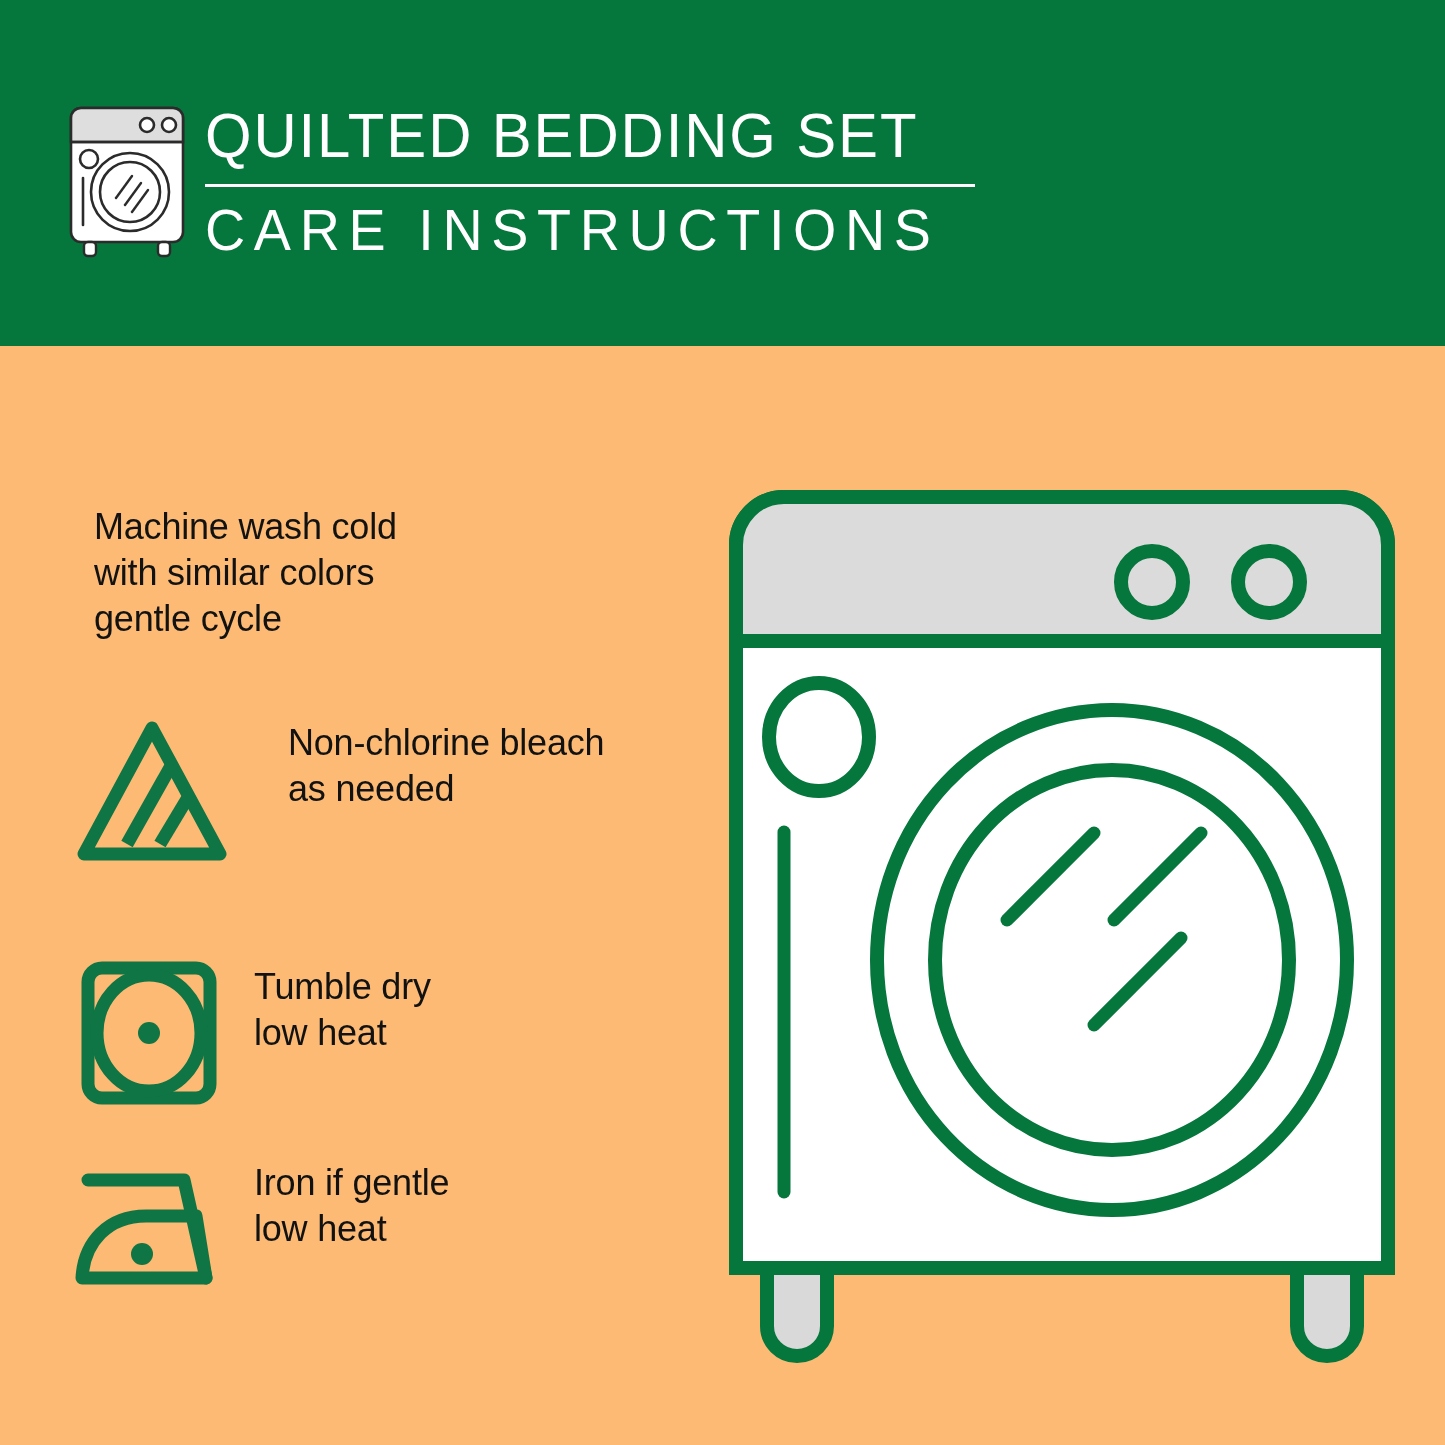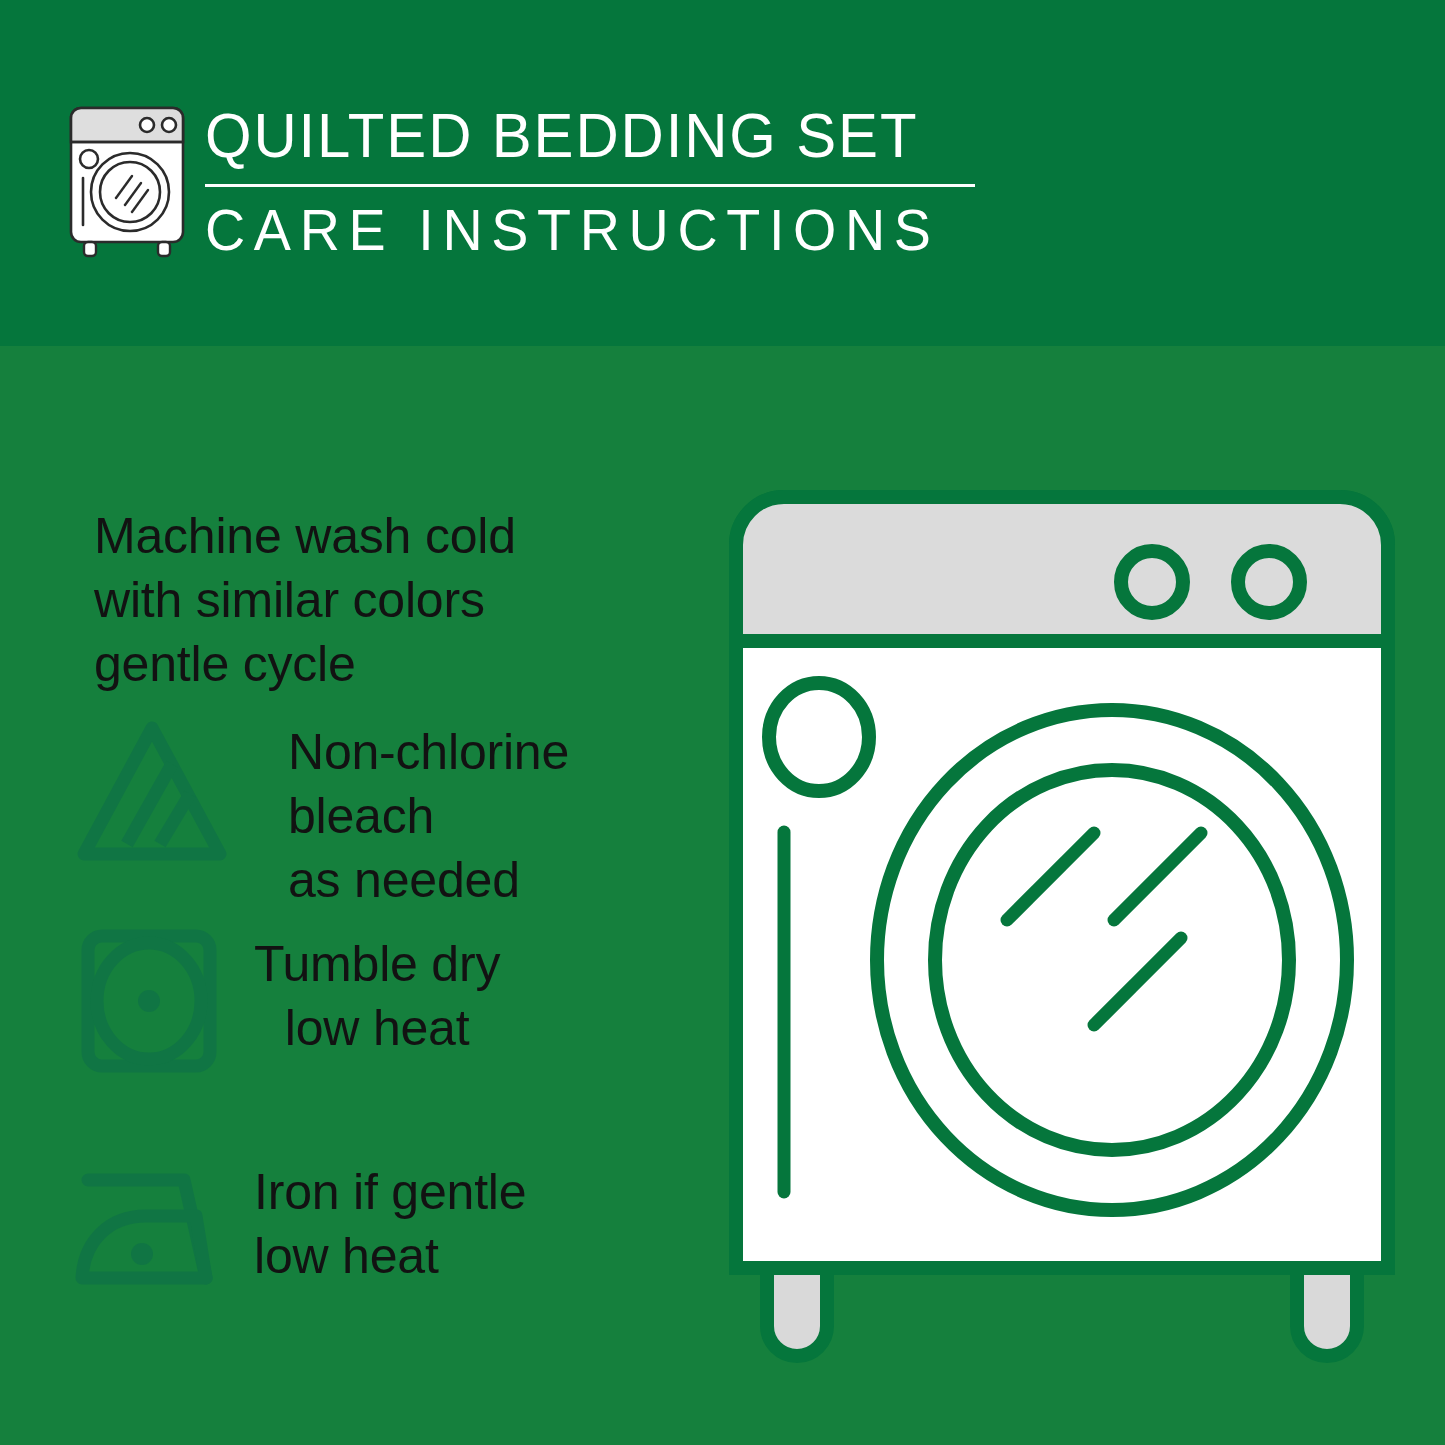--- a/index.html
+++ b/index.html
@@ -7,21 +7,21 @@
     padding: 0;
     background: #ffffff;
   }
   body {
     font-family: "Liberation Sans", sans-serif;
   }
   #page {
     position: relative;
     width: 1445px;
     height: 1445px;
-    background: #15803d;
+    background: #fdba74;
     overflow: hidden;
   }
 
   
   #header-banner {
     position: absolute;
     left: 0;
     top: 0;
     width: 1445px;
     height: 346px;
@@ -87,32 +87,32 @@
   }
   .care-symbol {
     width: 160px;
     flex: 0 0 160px;
     display: flex;
     align-items: flex-start;
     justify-content: flex-start;
   }
   .care-text {
     font-family: "Liberation Sans", sans-serif;
-    font-size: 50px;
+    font-size: 36px;
     font-weight: 400;
     color: #121212;
     line-height: 1.28;
     letter-spacing: -0.2px;
     white-space: pre-line;
     padding-left: 22px;
     padding-top: 6px;
   }
   #care-row-0 { top: 152px; }
   #care-row-1 { top: 368px; gap: 34px; }
-  #care-row-2 { top: 580px; text-align: center; }
+  #care-row-2 { top: 612px; }
   #care-row-3 { top: 808px; }
 
   
   #washer-illustration {
     position: absolute;
     left: 712px;
     top: 470px;
     width: 700px;
     height: 900px;
   }

